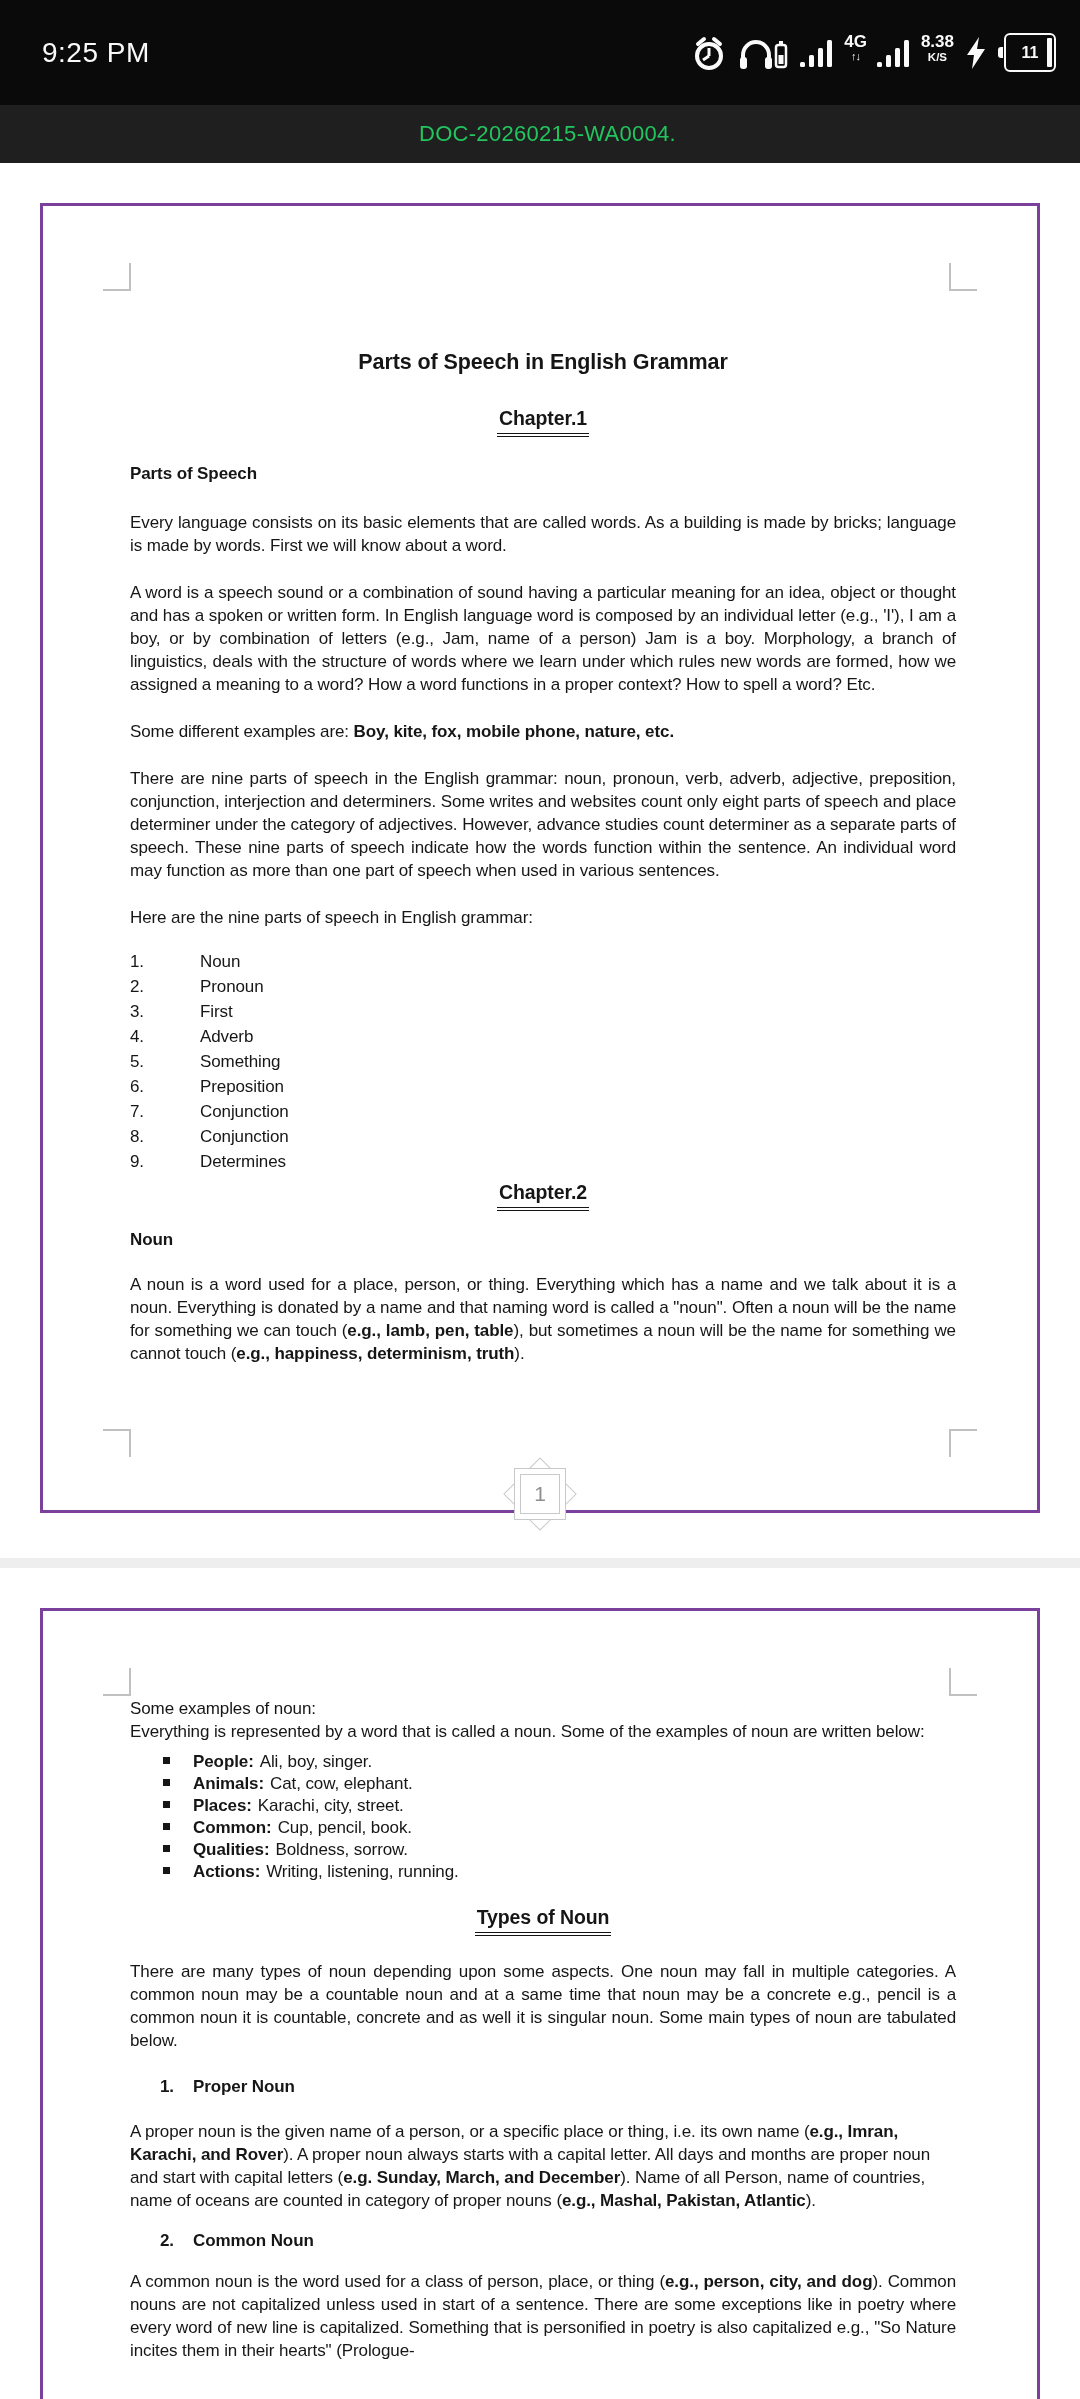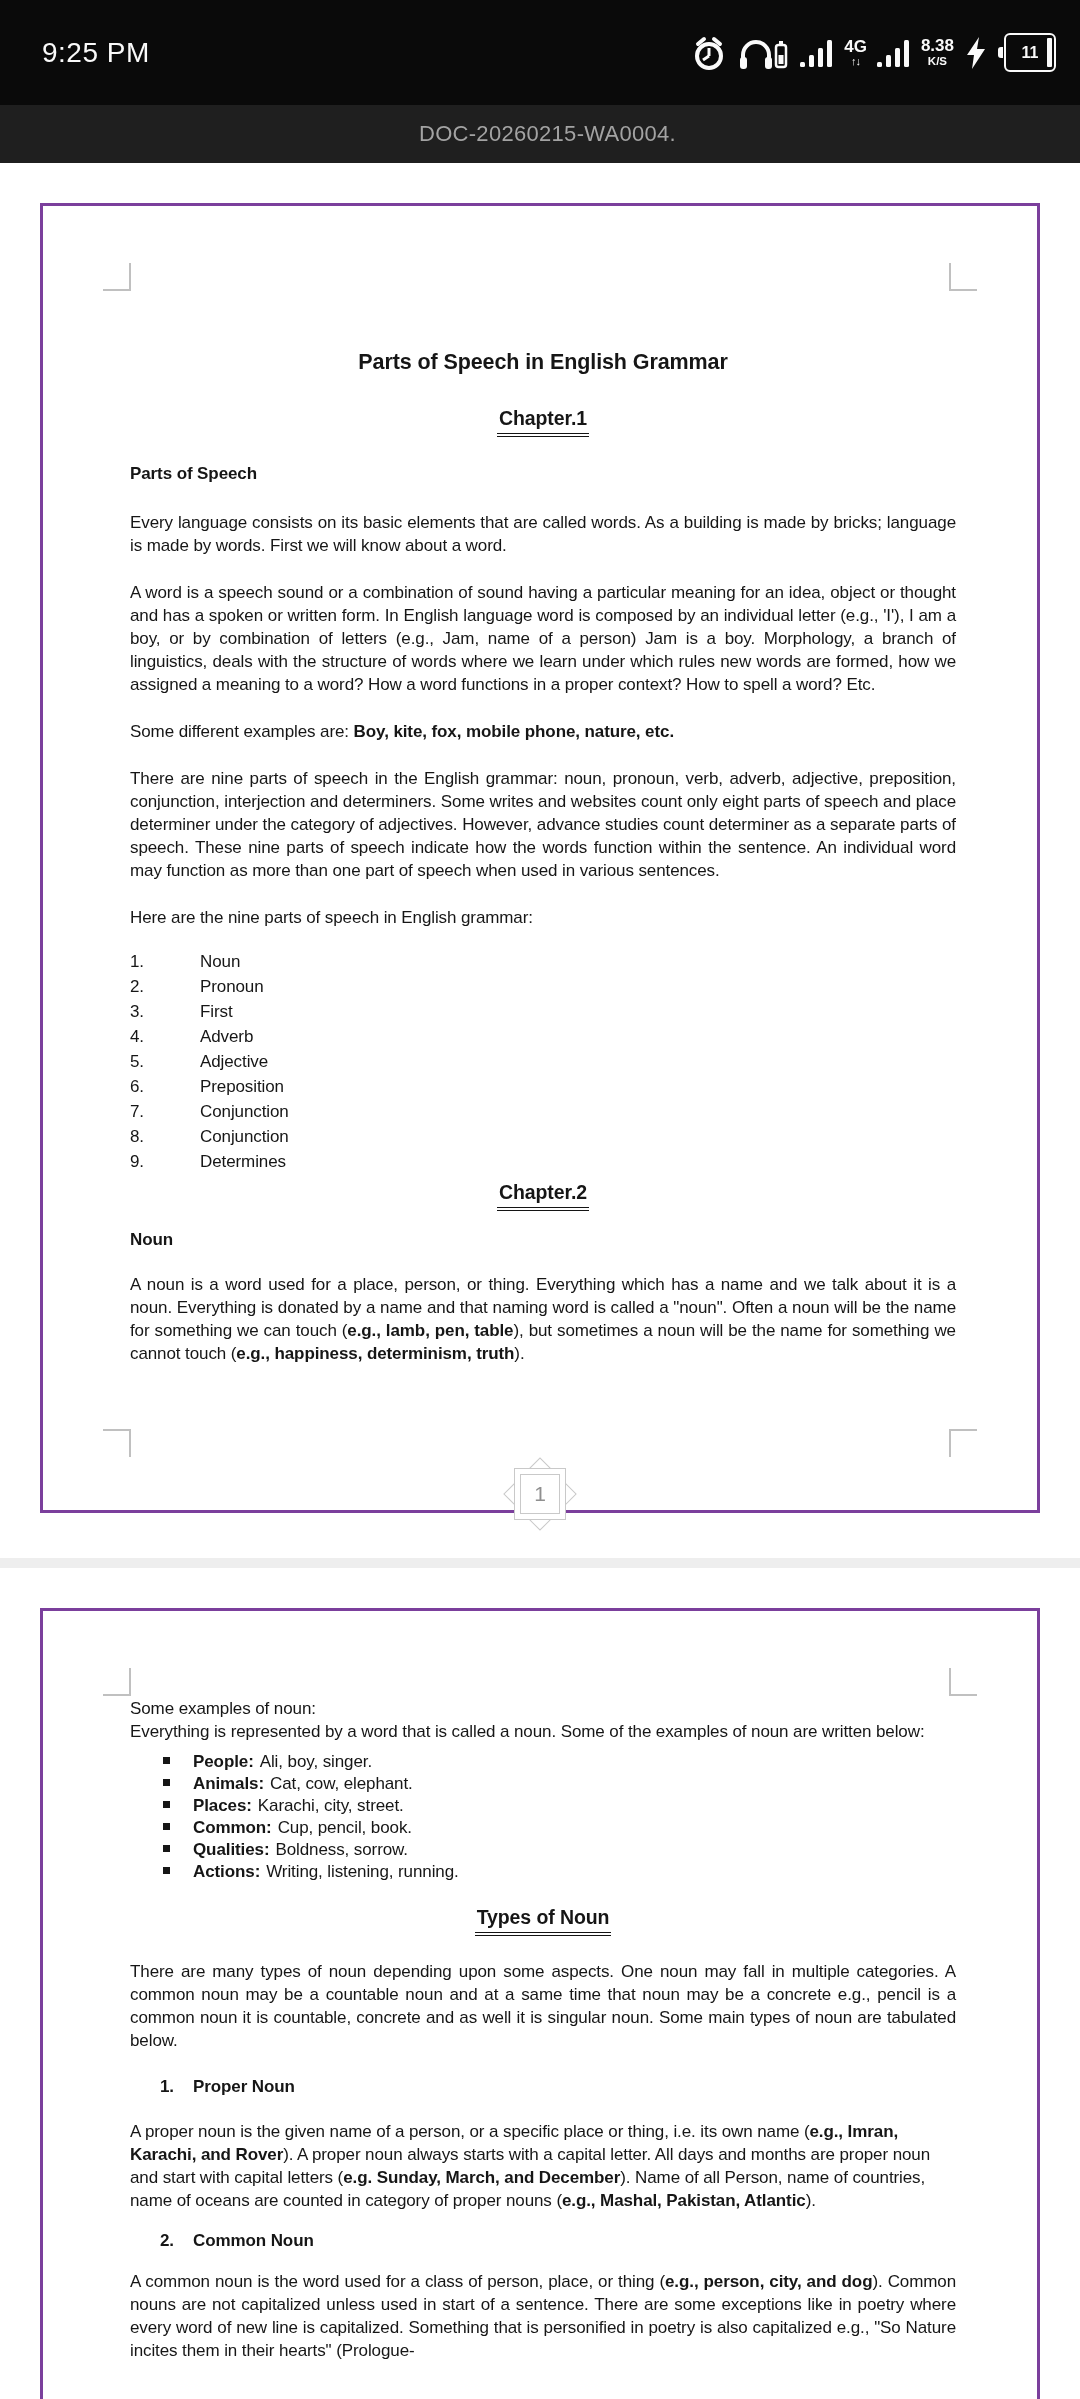--- a/index.html
+++ b/index.html
@@ -10,21 +10,21 @@
     font-family:"Liberation Sans", sans-serif; color:#1b1b1b;
   }
 
   
   .status-bar {
     position:absolute; left:0; top:0; width:1080px; height:105px;
     background:#0a0a0a; display:flex; align-items:center;
     justify-content:space-between; padding:0 24px 0 42px; color:#fafafa;
   }
   .status-time { font-size:28px; letter-spacing:0.5px; }
-  .status-icons { display:flex; align-items:center; gap:11px; }
+  .status-icons { display:flex; gap:11px; }
   .sicon { display:flex; align-items:center; }
   .net-label { text-align:center; line-height:1; margin-right:-2px; }
   .net-label .nl-top { font-size:17px; font-weight:bold; }
   .net-label .nl-arrows { font-size:11px; letter-spacing:-1px; display:block; margin-top:1px; }
   .speed-label { text-align:center; line-height:1; }
   .speed-label .sp-val { font-size:17px; font-weight:bold; display:block; }
   .speed-label .sp-unit { font-size:11.5px; font-weight:bold; display:block; margin-top:2px; }
   .battery-wrap { display:flex; align-items:center; }
   .battery-nub { width:5px; height:11px; background:#fafafa; border-radius:3px 0 0 3px; margin-right:1px; }
   .battery-body {
@@ -32,21 +32,21 @@
     display:flex; align-items:center; justify-content:center; position:relative;
   }
   .battery-body .bat-num { font-size:16px; font-weight:bold; line-height:1; }
   .battery-fill { position:absolute; right:2px; top:3px; bottom:3px; width:5px; background:#fafafa; border-radius:1px; }
 
   
   .doc-title-bar {
     position:absolute; left:0; top:105px; width:1080px; height:58px;
     background:#1f1f1f; display:flex; align-items:center; justify-content:center;
   }
-  .doc-title-bar .doc-title { color:#a3a3a3; font-size:22px; letter-spacing:0.3px;margin-left:15px; }
+  .doc-title-bar .doc-title { color:#22c55e; font-size:22px; letter-spacing:0.3px;margin-left:15px; }
 
   
   .viewer { position:absolute; left:0; top:163px; width:920px; height:2236px; background:#ffffff; }
   .page-gap { position:absolute; left:0; top:1395px; width:1080px; height:10px; background:#eeeeee; }
   .page { position:absolute; left:0; width:1080px; background:#ffffff; overflow:hidden; }
   .page-1 { top:0; height:1395px; }
   .page-2 { top:1405px; height:831px; }
   .page-border {
     position:absolute; left:40px; top:40px; width:1000px;
     border:3px solid #7b3f9c;
@@ -215,21 +215,21 @@
             <div class="pos-row">
                 <span class="pos-num">3.</span>
                 <span>First</span>
               </div>
             <div class="pos-row">
                 <span class="pos-num">4.</span>
                 <span>Adverb</span>
               </div>
             <div class="pos-row">
                 <span class="pos-num">5.</span>
-                <span>Adjective</span>
+                <span>Something</span>
               </div>
             <div class="pos-row">
                 <span class="pos-num">6.</span>
                 <span>Preposition</span>
               </div>
             <div class="pos-row">
                 <span class="pos-num">7.</span>
                 <span>Conjunction</span>
               </div>
             <div class="pos-row">

